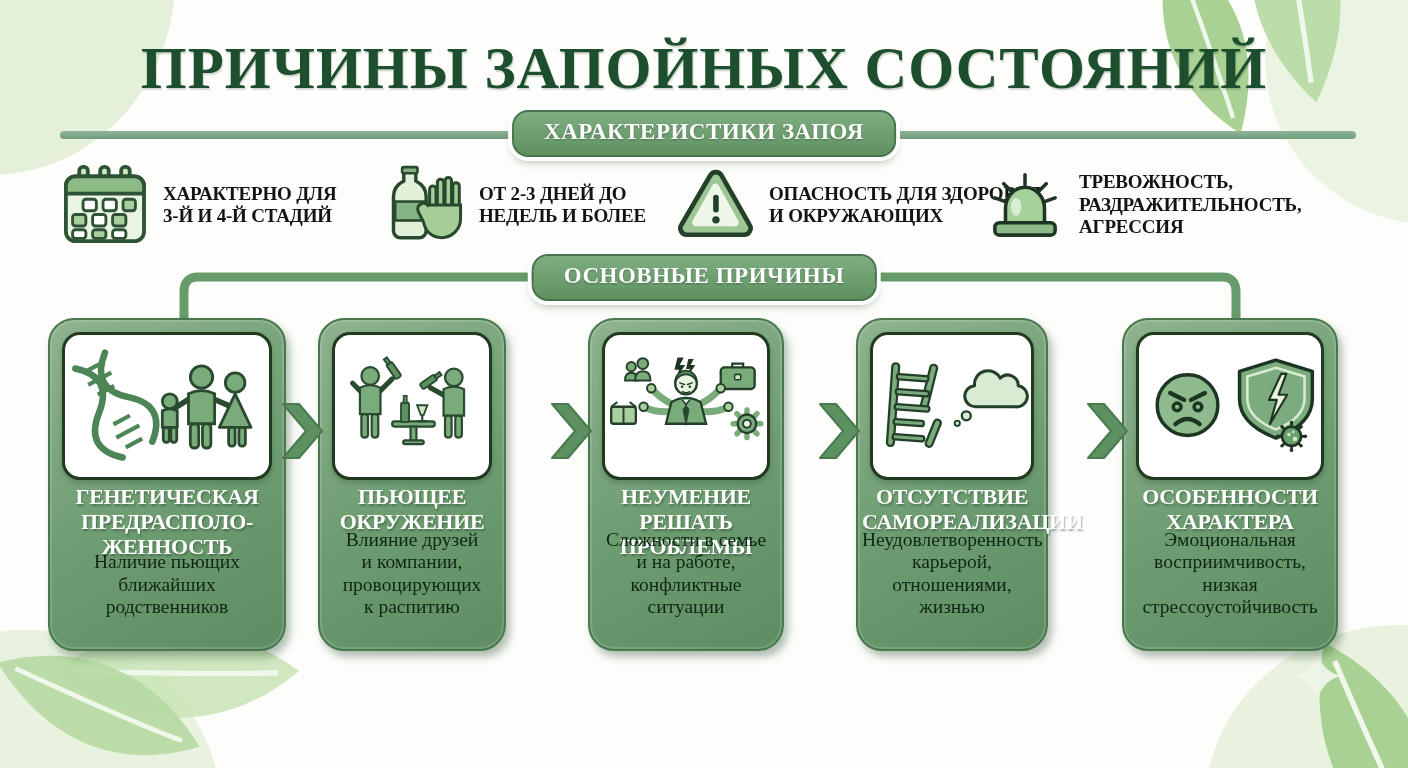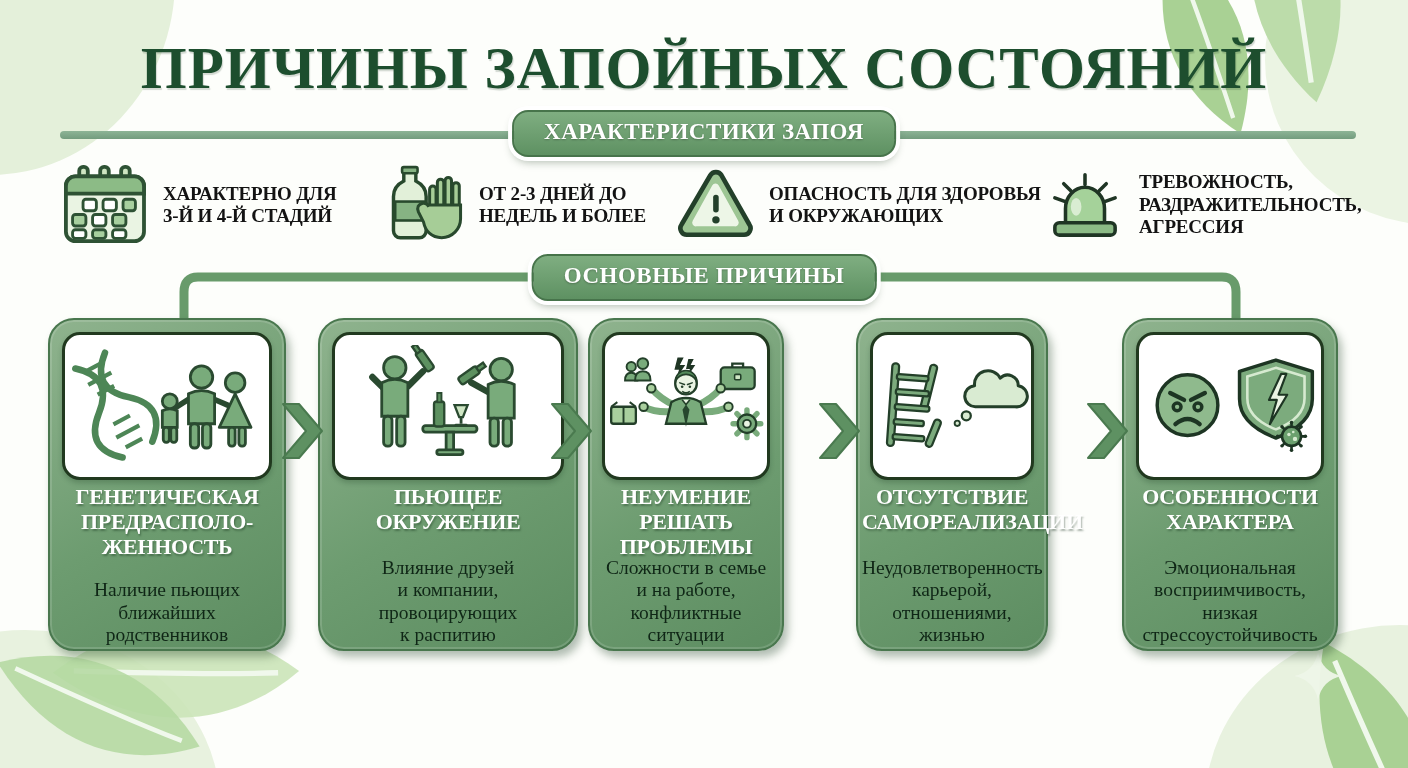--- a/index.html
+++ b/index.html
@@ -42,21 +42,21 @@
     position:absolute;top:12px;left:12px;right:12px;height:142px;background:#ffffff;
     border:3px solid #21391f;border-radius:18px;display:flex;align-items:center;
     justify-content:center;box-shadow:0 3px 5px rgba(25,55,30,.25);
   }
   .card-title{
     position:absolute;top:164px;left:4px;right:4px;text-align:center;color:#ffffff;
     font-weight:bold;font-size:22px;line-height:1.14;letter-spacing:-0.3px;
     white-space:pre-line;text-shadow:1px 2px 2px rgba(10,35,15,.35);
   }
   .card-desc{
-    position:absolute;bottom:2px;left:4px;right:4px;text-align:center;color:#0f2616;
+    position:absolute;bottom:30px;left:4px;right:4px;text-align:center;color:#0f2616;
     font-size:19.5px;line-height:1.16;white-space:pre-line;
   }
   .arrow{position:absolute;top:398px;z-index:3;}
 </style>
 </head>
 <body>
 
 <div class="stage">
 
   <svg class="decor" width="1408" height="768" viewBox="0 0 1408 768">
@@ -145,21 +145,21 @@
     <svg width="78" height="72" viewBox="0 0 84 76">
       <path d="M37 6 a7 7 0 0 1 12 0 l30 53 a7 7 0 0 1 -6 11 H12 a7 7 0 0 1 -6 -11 Z" fill="#9dc694" stroke="#23402a" stroke-width="5" stroke-linejoin="round"></path>
       <path d="M39 17 a4 4 0 0 1 7 0 l21 38 a4 4 0 0 1 -4 6 H22 a4 4 0 0 1 -4 -6 Z" fill="#edf6e7"></path>
       <rect x="40" y="27" width="6" height="19" rx="3" fill="#23402a"></rect>
       <circle cx="43" cy="54" r="4" fill="#23402a"></circle>
     </svg>
     <span class="char-text">ОПАСНОСТЬ ДЛЯ ЗДОРОВЬЯ
 И ОКРУЖАЮЩИХ</span>
   </div>
 
-  <div class="char-item" style="left:1046px">
+  <div class="char-item" style="left:986px">
     <svg width="78" height="76" viewBox="0 0 88 84">
       <g stroke="#1f3524" stroke-width="4" stroke-linecap="round">
         <path d="M20 18 L28 26"></path>
           <path d="M44 8 L44 19"></path>
           <path d="M68 18 L60 26"></path>
           <path d="M10 34 L21 38"></path>
           <path d="M78 34 L67 38"></path>
       </g>
       <path d="M22 62 V46 a22 24 0 0 1 44 0 v16 Z" fill="#a5d29a" stroke="#1f3524" stroke-width="4"></path>
       <ellipse cx="34" cy="44" rx="6" ry="10" fill="#dff0d8" opacity=".9"></ellipse>
@@ -202,21 +202,21 @@
       </svg>
     </div>
     <div class="card-title">ГЕНЕТИЧЕСКАЯ
 ПРЕДРАСПОЛО-
 ЖЕННОСТЬ</div>
     <div class="card-desc">Наличие пьющих
 ближайших
 родственников</div>
   </div>
 
-  <div class="card" style="left:318px;width:260px">
+  <div class="card" style="left:318px;width:188px">
     <div class="card-iconbox">
       <svg width="196" height="122" viewBox="0 0 210 130">
         <g fill="#79ab7b" stroke="#2a4a30" stroke-width="3">
           <path d="M62 44 L78 28 M36 46 L24 34" stroke-width="7" stroke-linecap="round"></path>
           <circle cx="48" cy="24" r="12"></circle>
           <path d="M34 40 q14 -7 28 0 v36 h-28 Z"></path>
           <rect x="36" y="76" width="9" height="32" rx="4"></rect>
             <rect x="50" y="76" width="9" height="32" rx="4"></rect>
           <path d="M148 50 L130 40" stroke-width="7" stroke-linecap="round"></path>
           <circle cx="162" cy="26" r="12"></circle>

